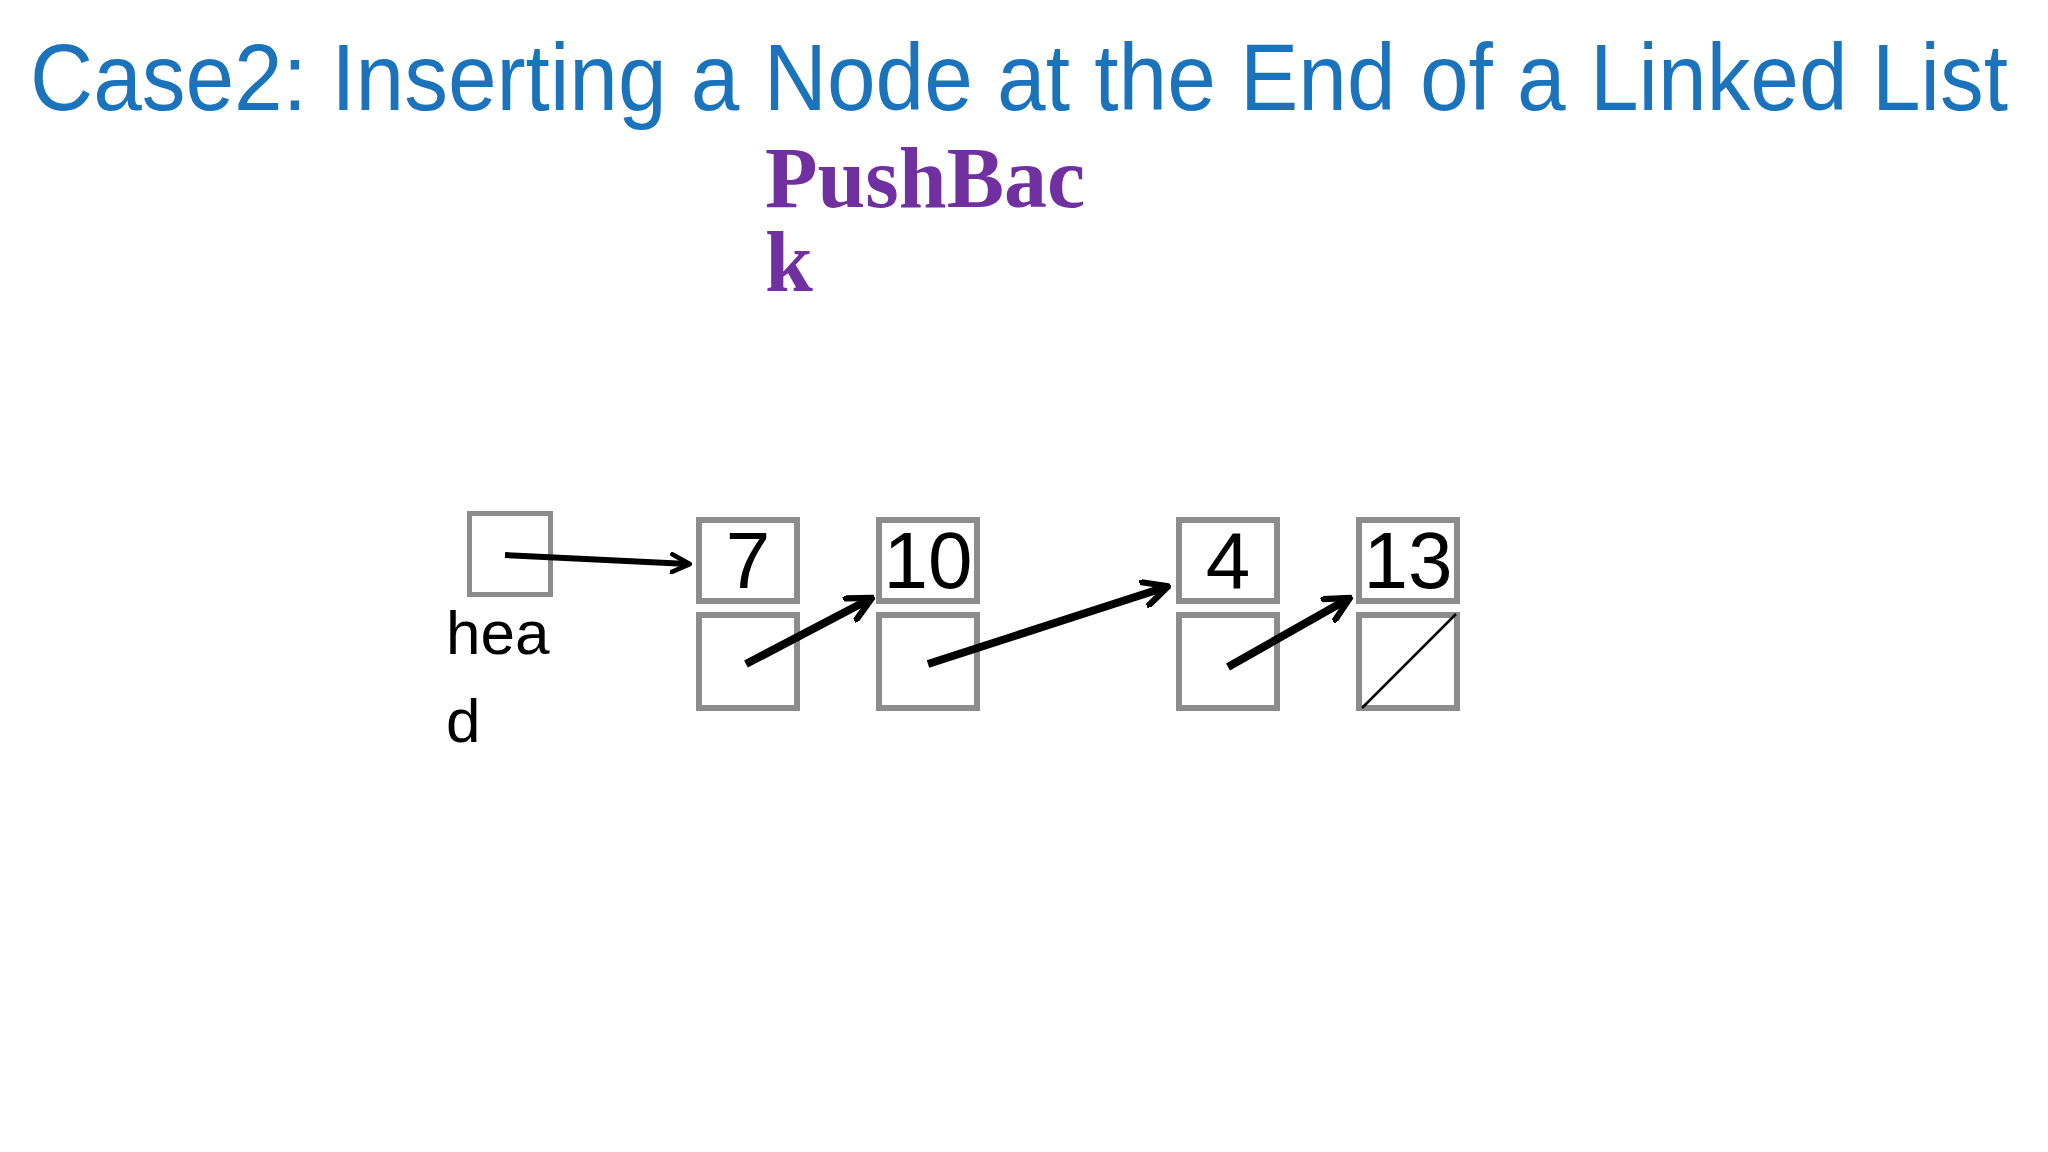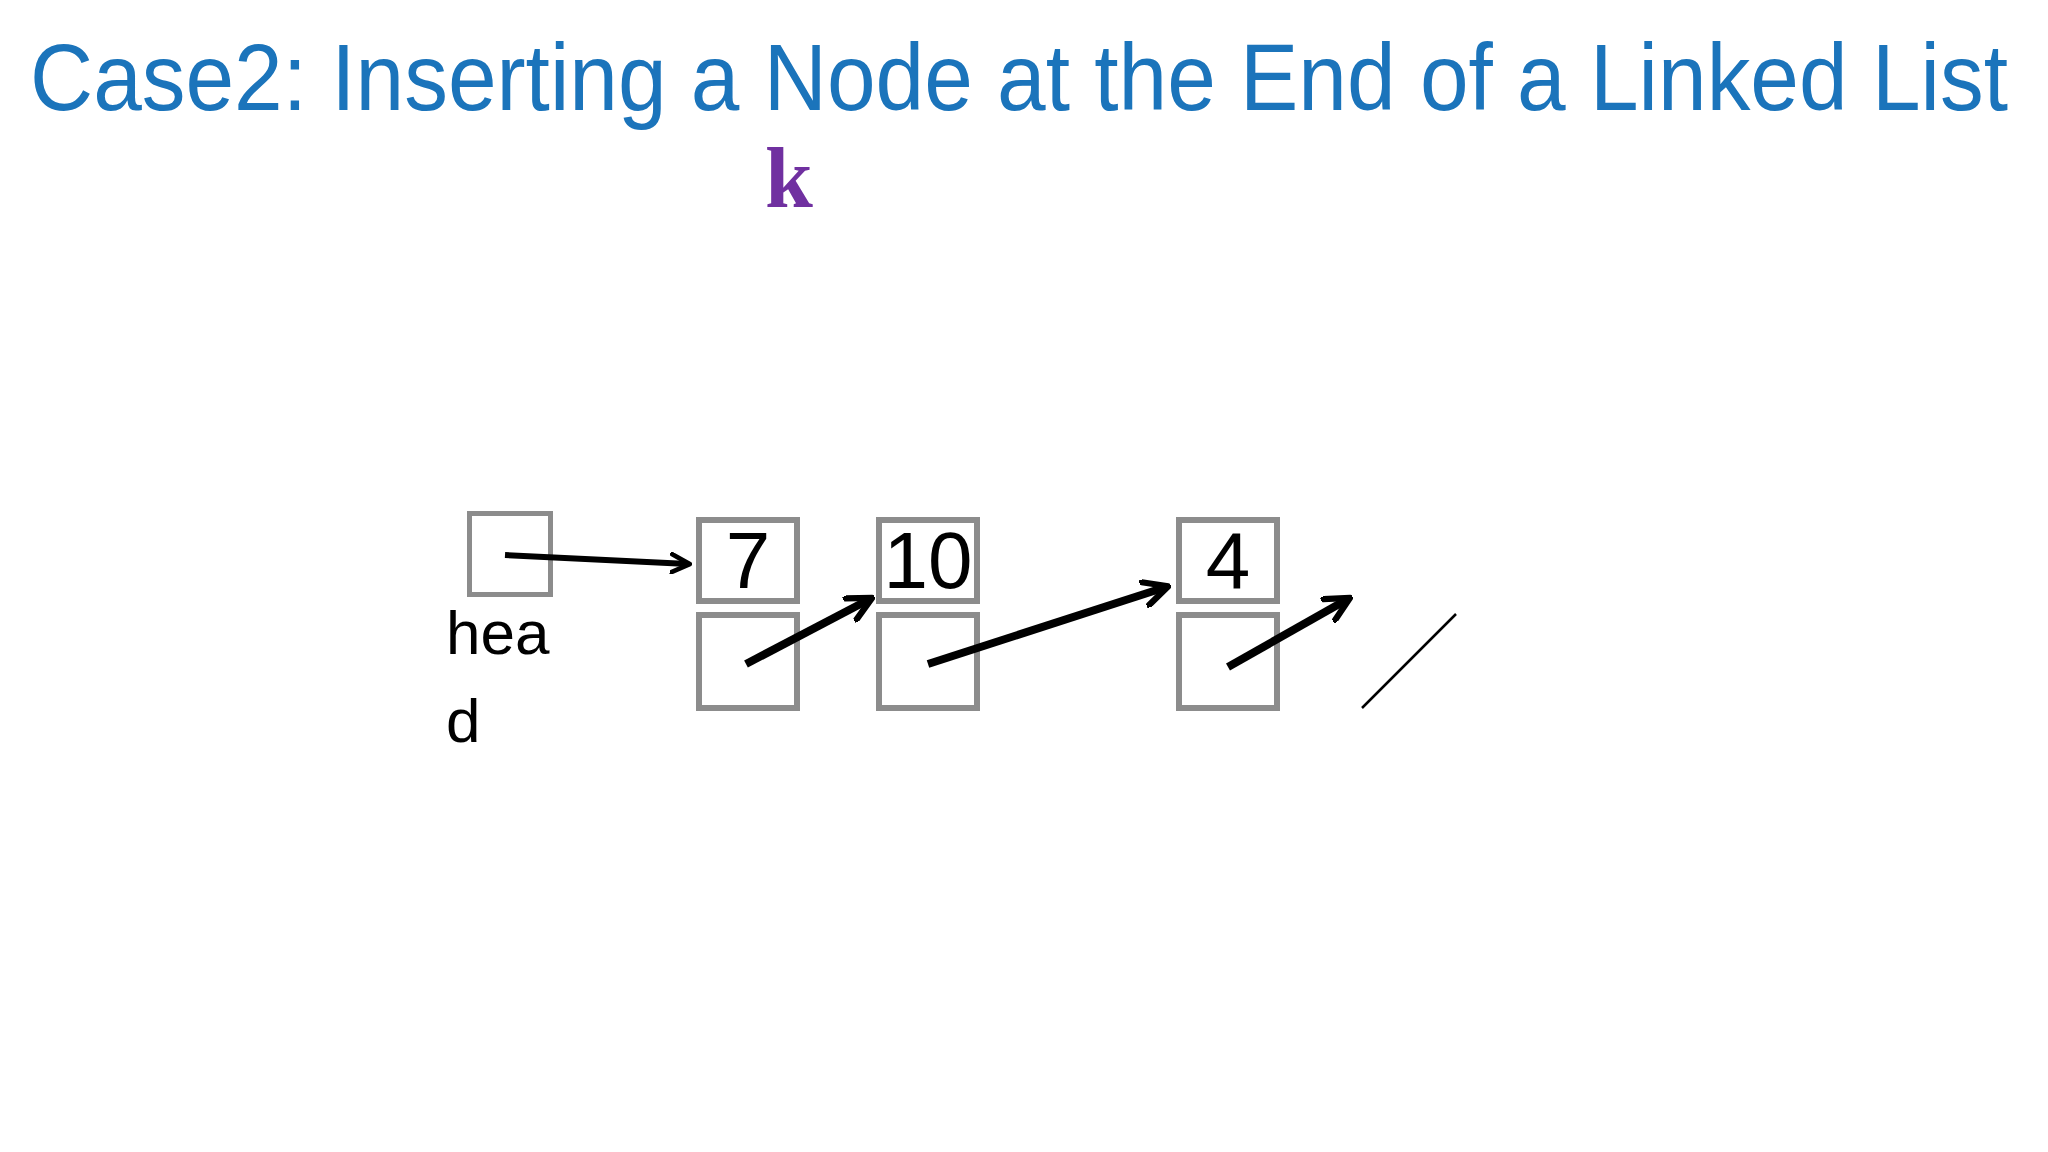--- a/index.html
+++ b/index.html
@@ -99,20 +99,21 @@
   }
 </style>
 </head>
 <body>
 
 <div class="slide">
 
   <h1 class="title">Case2: Inserting a Node at the End of a Linked List</h1>
 
   <div class="subtitle">
+    <div>PushBac</div>
     <div>k</div>
   </div>
 
   <div class="head-box"></div>
 
   <div class="head-label">
     <div>hea</div>
     <div>d</div>
   </div>
 
@@ -130,20 +131,26 @@
     <div class="ptr-box"></div>
   </div>
 
   <div class="node node-3">
     <div class="data-box">
       <span>4</span>
     </div>
     <div class="ptr-box"></div>
   </div>
 
+  <div class="node node-4">
+    <div class="data-box">
+      <span>13</span>
+    </div>
+    <div class="ptr-box"></div>
+  </div>
 
   <svg class="arrows-overlay" viewBox="0 0 2048 1152" xmlns="http://www.w3.org/2000/svg">
     <defs>
       <marker id="vhead" viewBox="0 0 12 12" refX="10" refY="6" markerWidth="3.6" markerHeight="3.6" orient="auto">
         <path d="M1,1 L11,6 L1,11" fill="none" stroke="#000000" stroke-width="2.6" stroke-linecap="round" stroke-linejoin="round"></path>
       </marker>
     </defs>
     <line x1="505" y1="555" x2="688" y2="564" stroke="#000000" stroke-width="6" marker-end="url(#vhead)"></line>
     <line x1="746" y1="664" x2="870" y2="599" stroke="#000000" stroke-width="8" marker-end="url(#vhead)"></line>
     <line x1="928" y1="664" x2="1166" y2="587" stroke="#000000" stroke-width="8" marker-end="url(#vhead)"></line>

